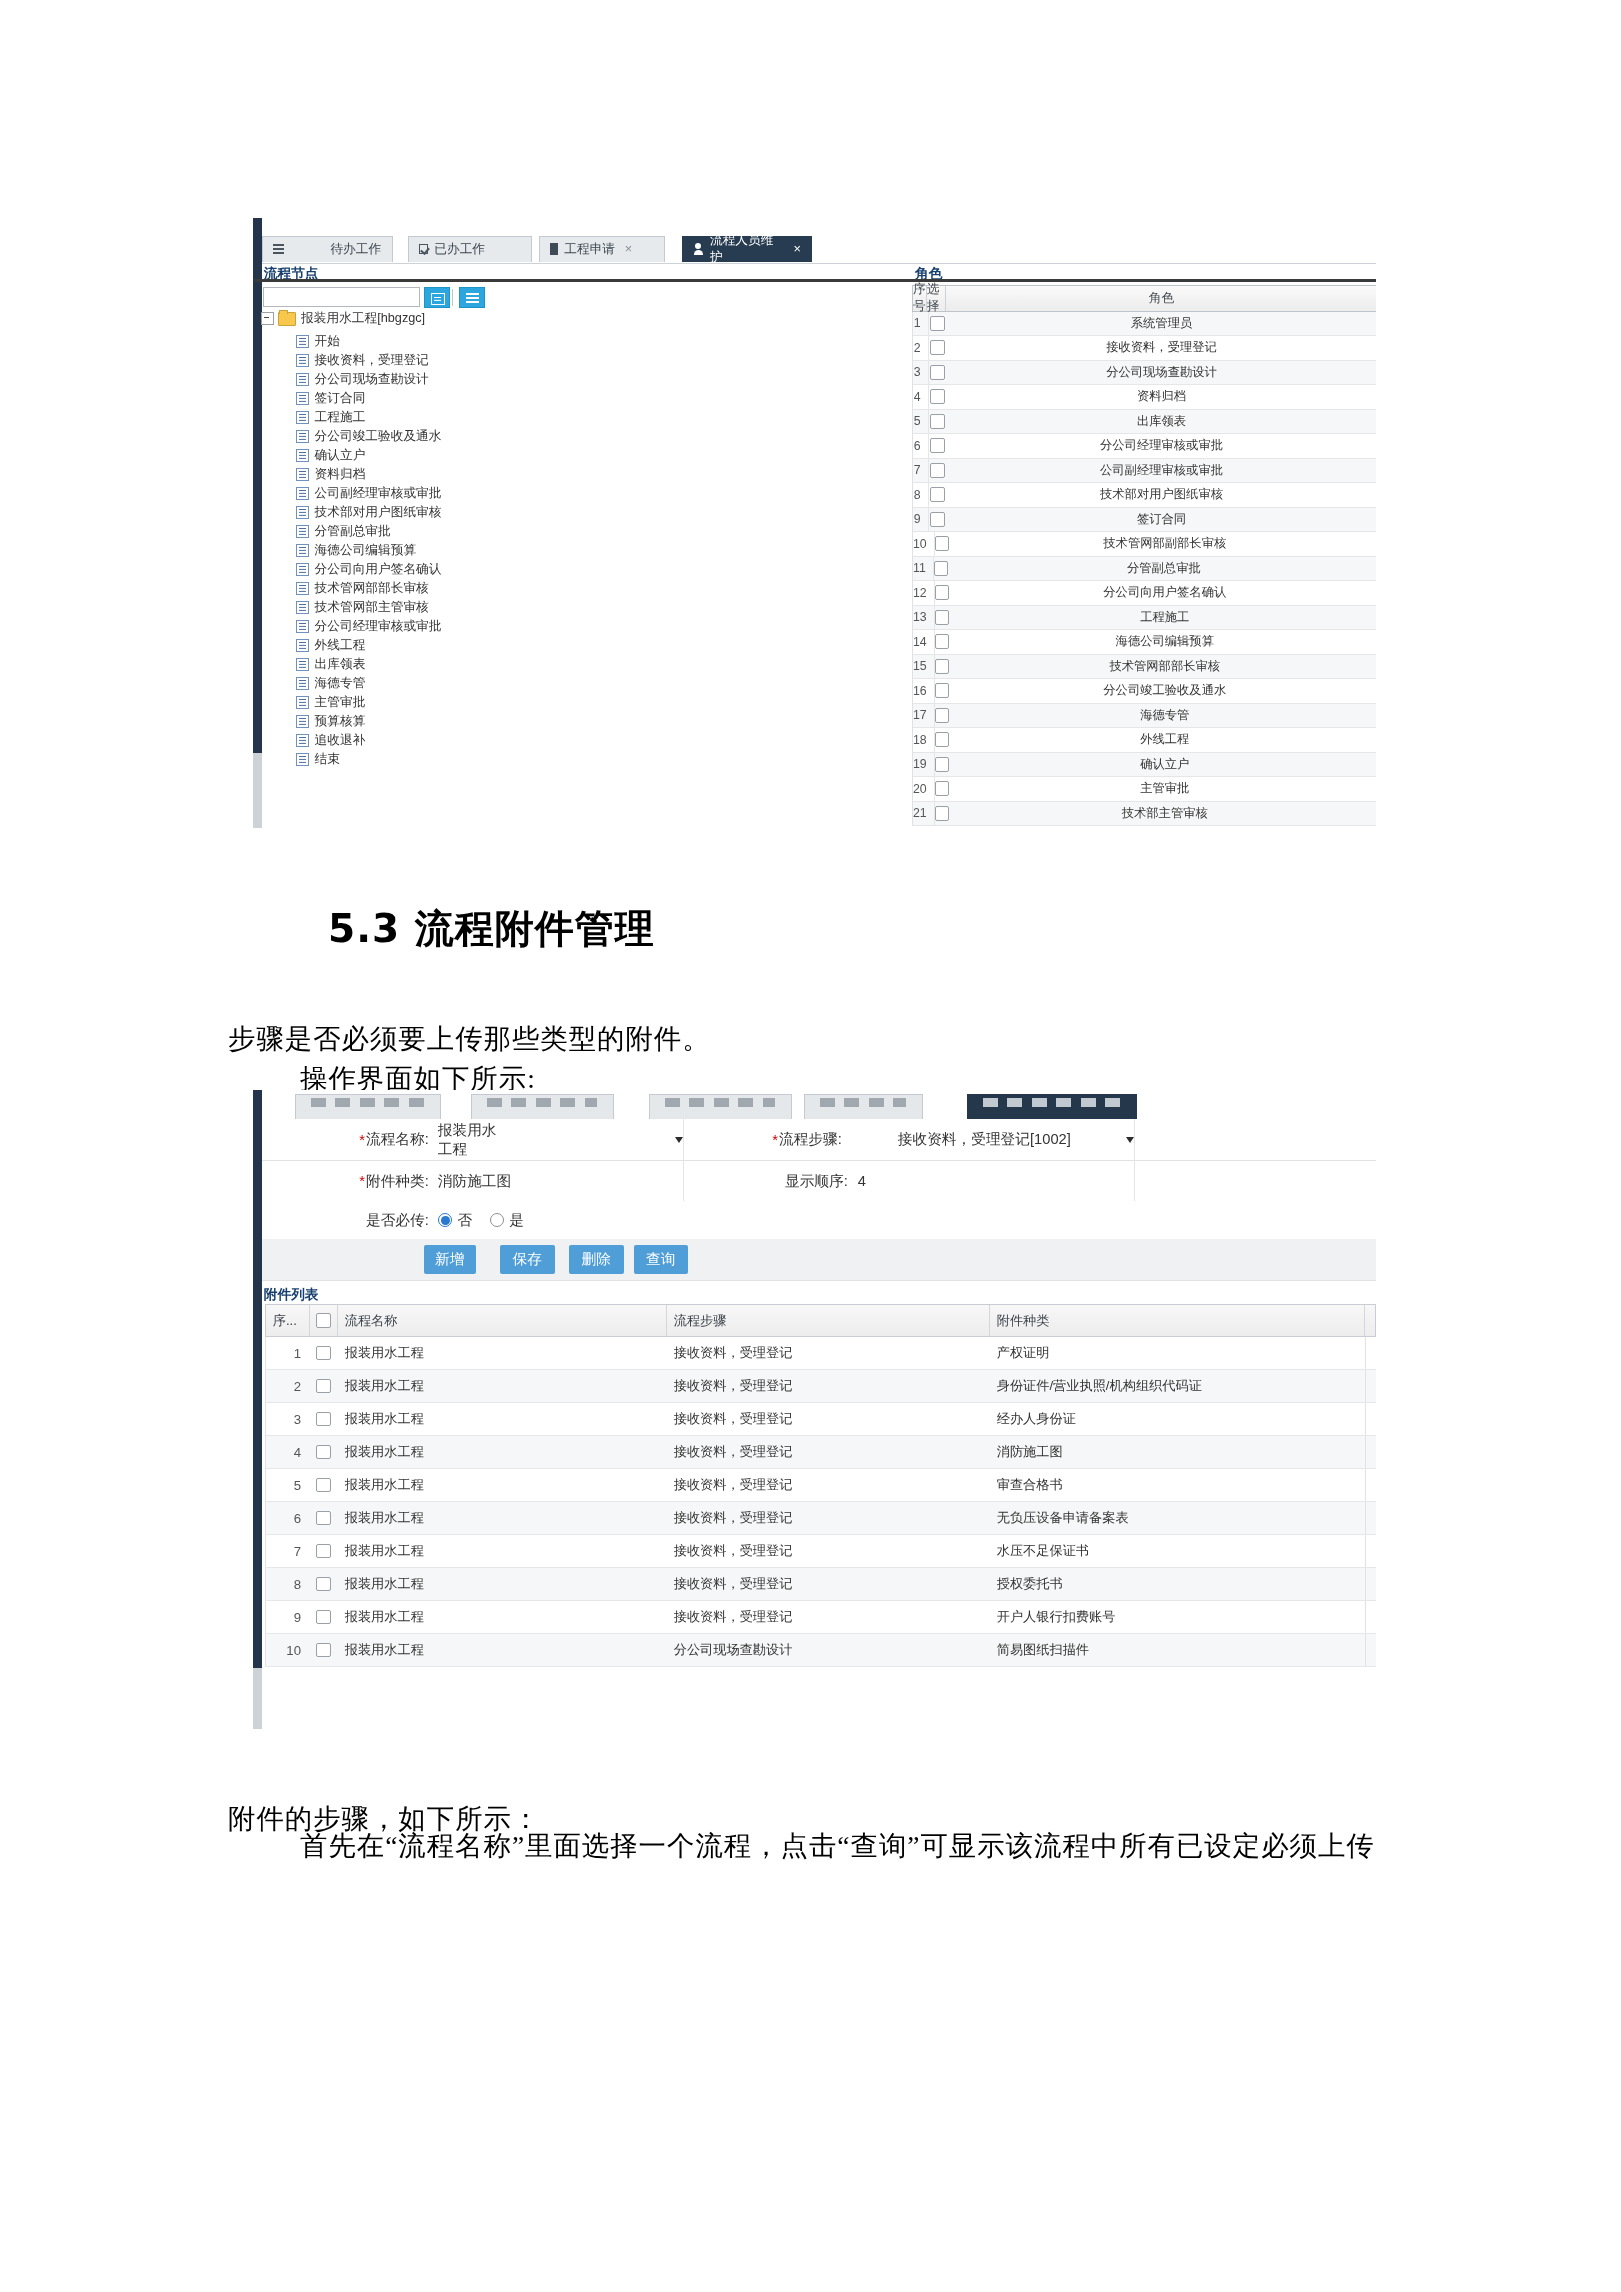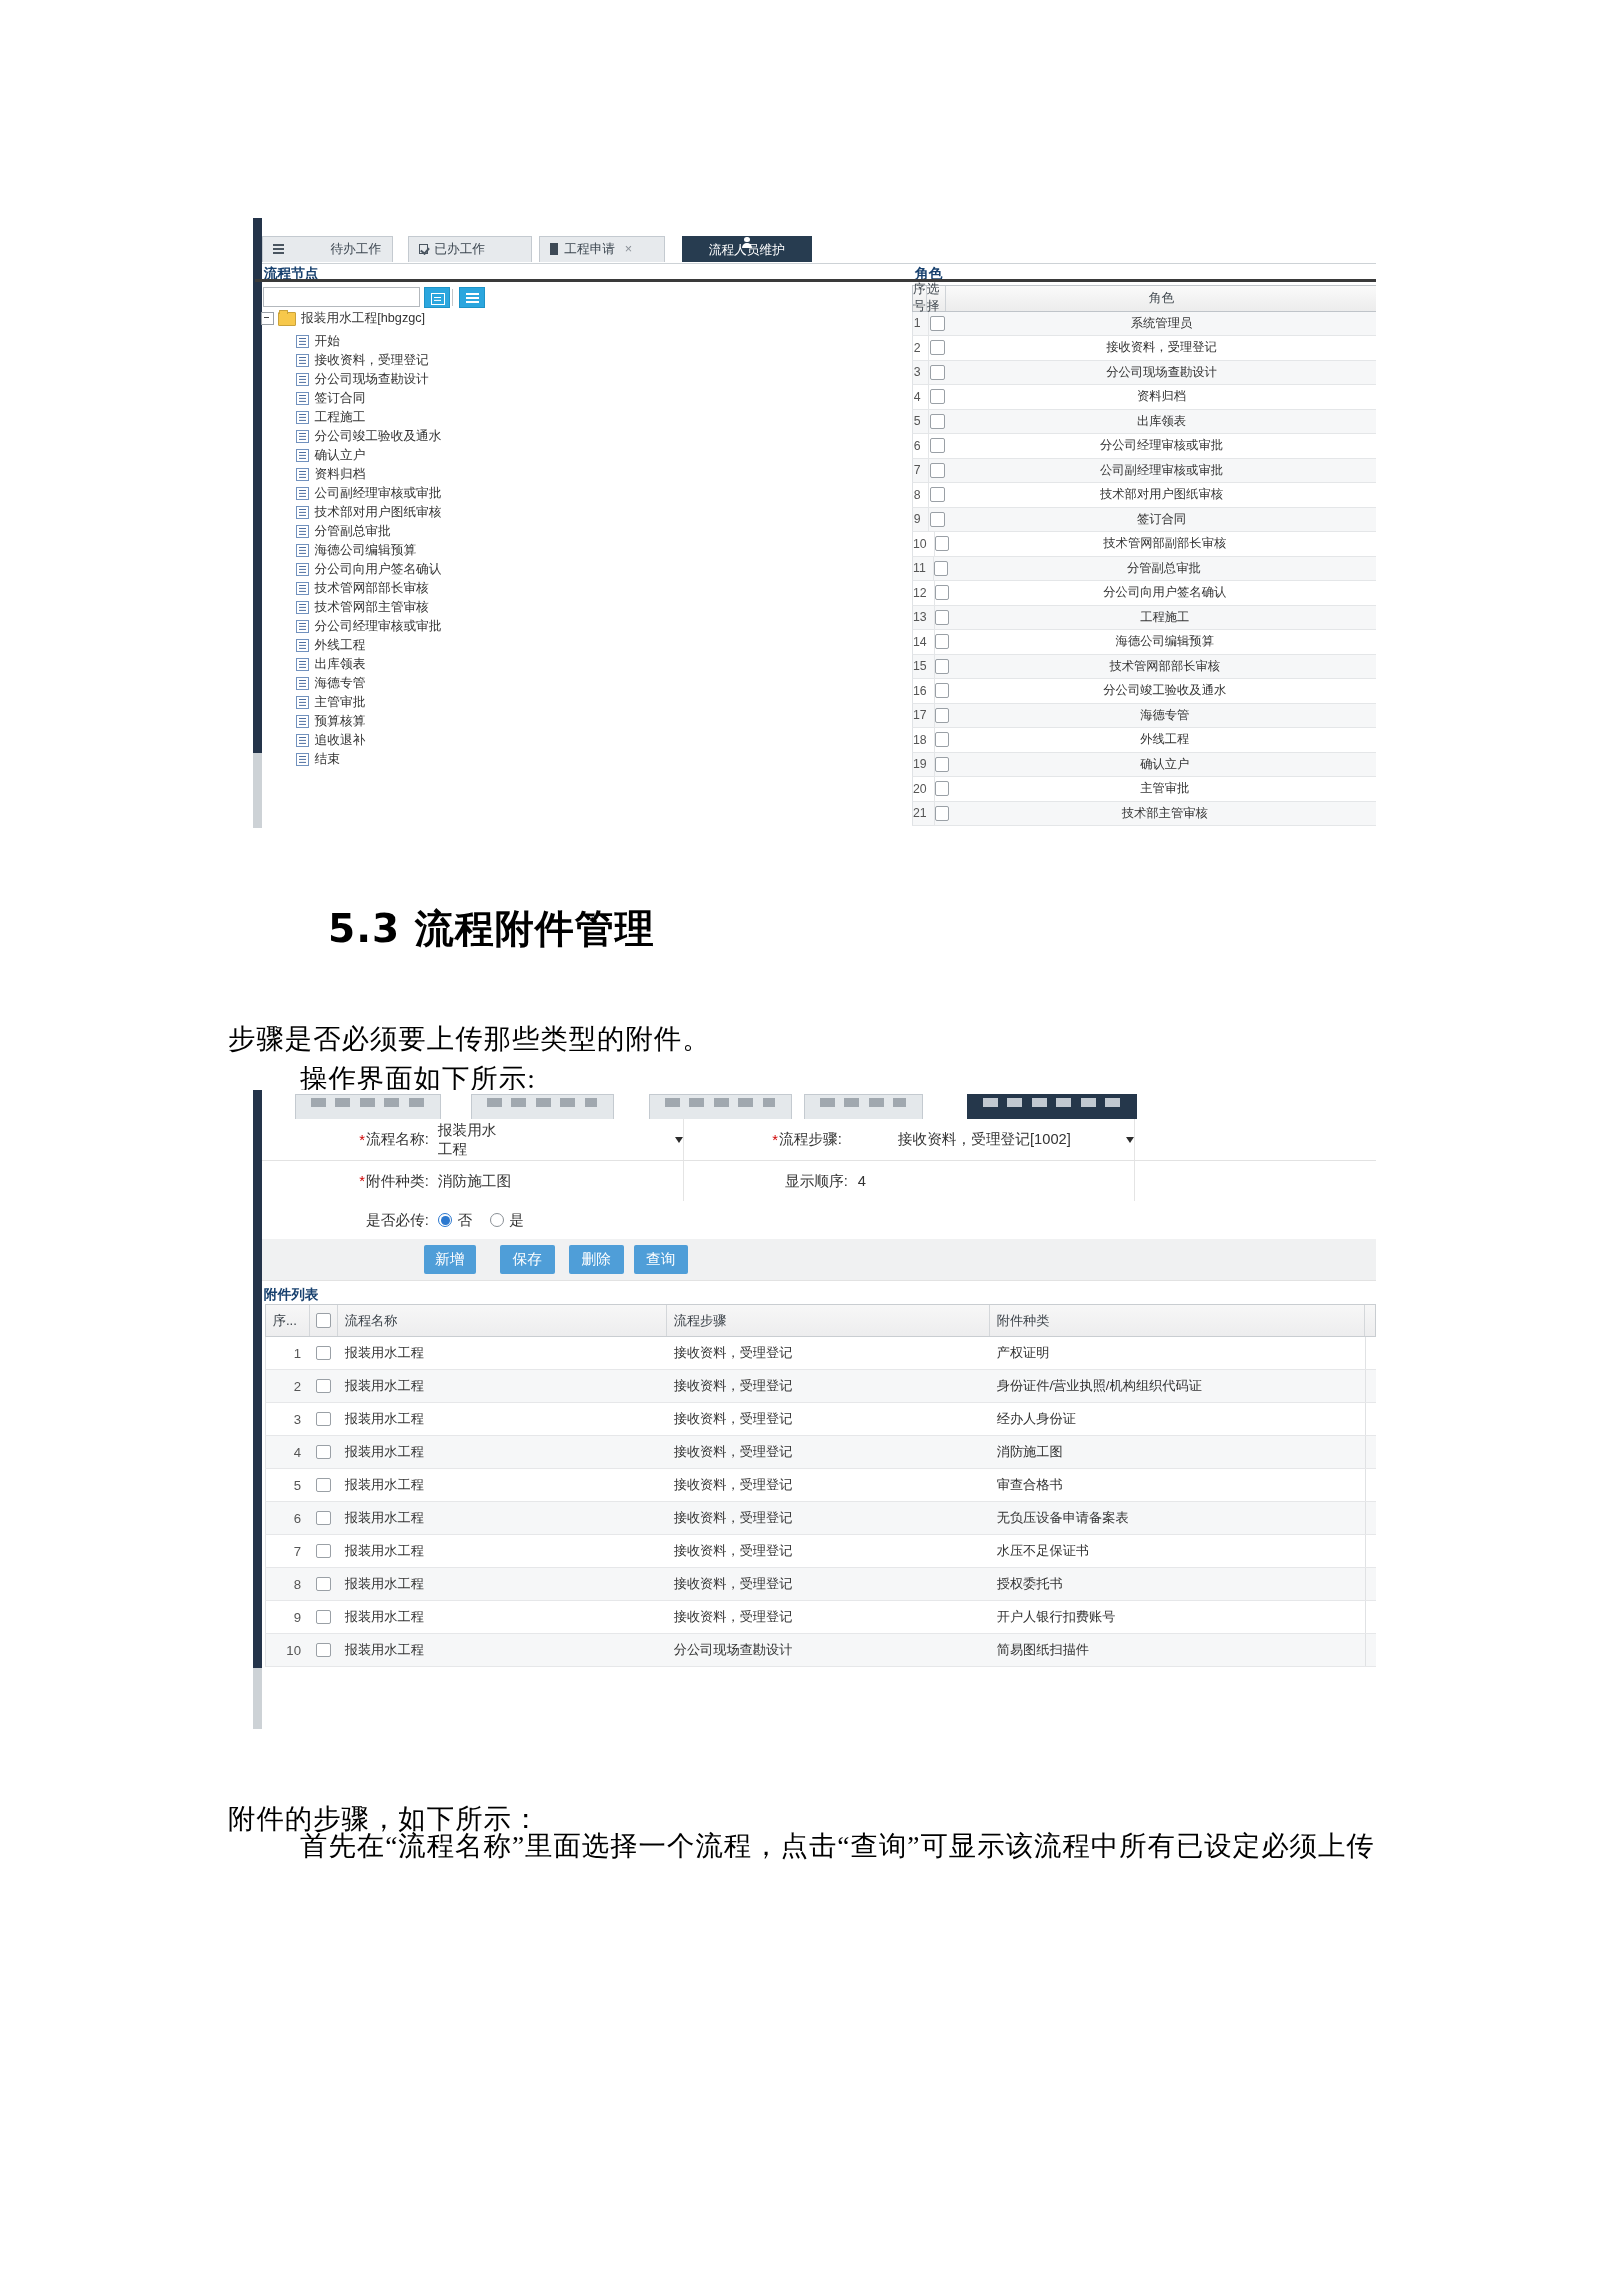--- a/index.html
+++ b/index.html
@@ -9,21 +9,21 @@
 
   
   .shot1{position:absolute;left:253px;top:218px;width:1123px;height:611px;background:#fff;overflow:hidden;}
   .strip{position:absolute;left:0;top:0;width:8.8px;}
   .s1strip-dark{height:535px;background:#24344a;}
   .s1strip-light{top:535px;height:75px;background:#cdd2d6;}
   .s1-tabbar{position:absolute;left:8.8px;top:17.6px;right:0;height:27.4px;border-bottom:1px solid #cdd2d6;}
   .s1-tab{position:absolute;top:0;height:26.5px;display:flex;align-items:center;gap:5.9px;
           background:#e7eaed;border:1px solid #c4cad0;border-bottom:none;padding:0 9.8px;
           font-size:12.7px;color:#3c4650;box-sizing:border-box;}
-  .s1-tab.active{background:#273c50;color:#fff;border-color:#273c50;flex-direction:column;}
+  .s1-tab.active{background:#273c50;color:#fff;border-color:#273c50;}
   .t0{left:0;width:131px;gap:46px;} .t1{left:146px;width:124px;} .t2{left:277px;width:126px;} .t3{left:420px;width:130px;}
   .tclose{font-size:12.7px;color:#8a9097;margin-left:3.9px;cursor:pointer;}
   .s1-tab.active .tclose{color:#fff;}
   
   .tico{display:inline-block;position:relative;}
   .ic-list{width:11.8px;height:9.8px;background:repeating-linear-gradient(#4a5560 0 2px,transparent 2px 3.9px);}
   .ic-check{width:9.8px;height:9.8px;border:1px solid #4a5560;box-sizing:border-box;}
   .ic-check::after{content:"";position:absolute;left:2px;top:1px;width:3.9px;height:5.9px;
       border-right:2px solid #4a5560;border-bottom:2px solid #4a5560;transform:rotate(40deg);}
   .ic-doc{width:8.8px;height:11.8px;background:#3e4a56;}

